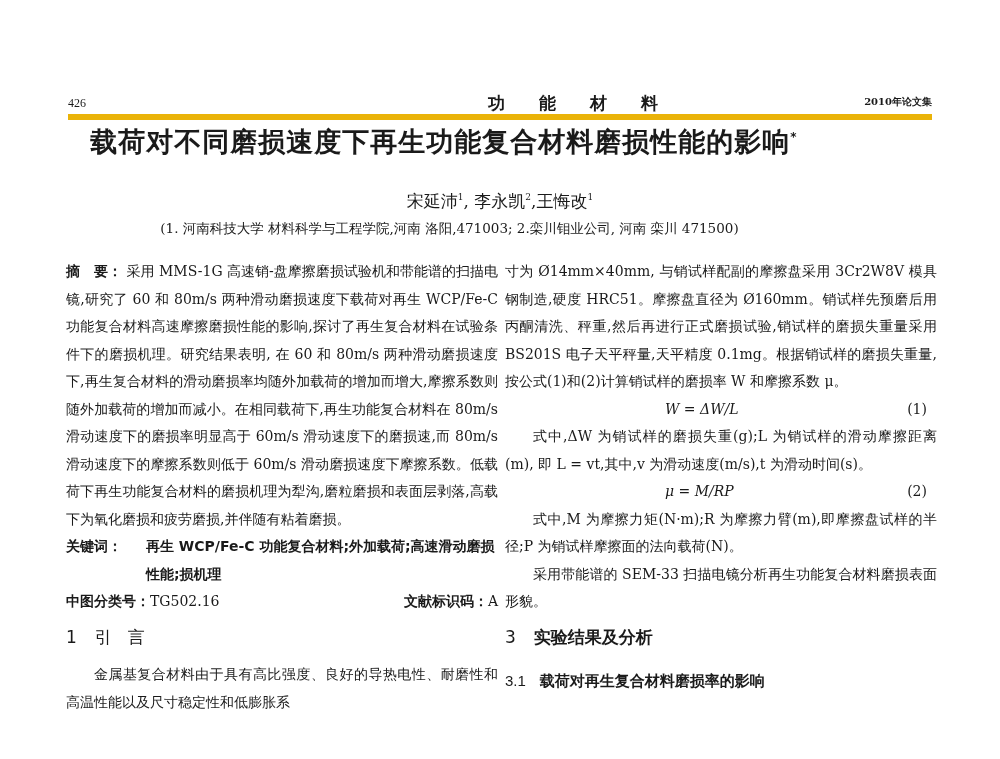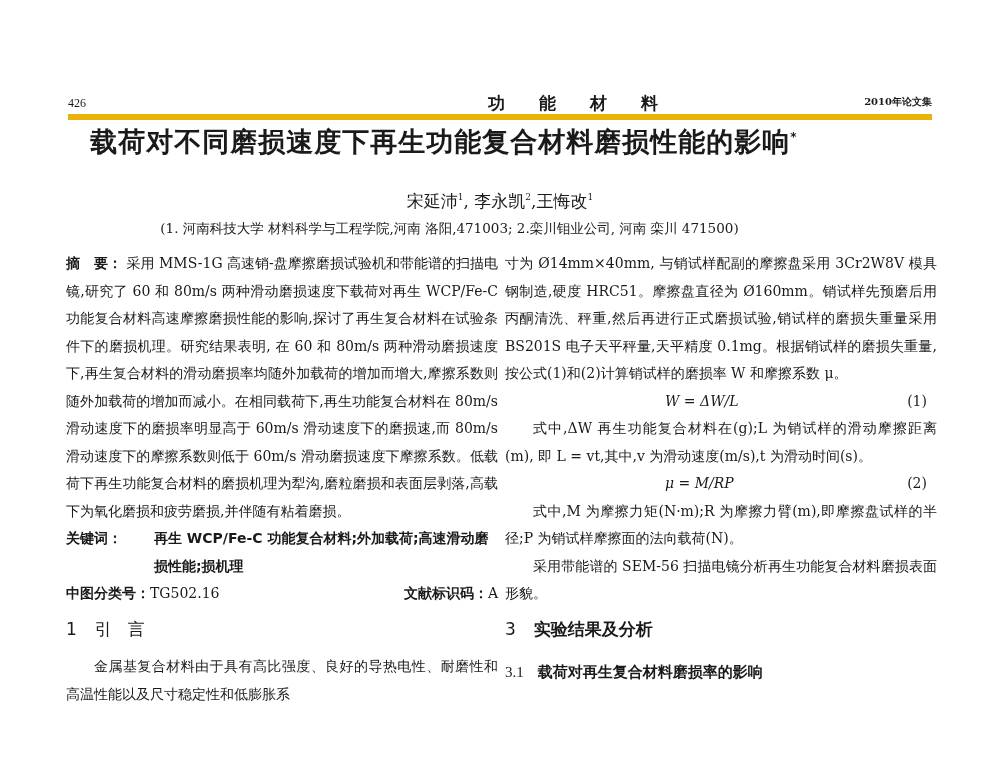--- a/index.html
+++ b/index.html
@@ -22,37 +22,37 @@
   .title sup { font-size: 12px; vertical-align: super; }
   .authors {
     position: absolute; left: 0; width: 1000px; top: 190px; text-align: center;
     font-size: 17px;
   }
   .authors sup { font-size: 9px; }
   .affil {
     position: absolute; left: 0; width: 899px; top: 220px; text-align: center;
     font-size: 13.5px;
   }
-  .col { position: absolute; top: 250px; width: 432px; font-size: 14px; line-height: 27.5px; }
+  .col { position: absolute; top: 258px; width: 432px; font-size: 14px; line-height: 27.5px; }
   .col-left { left: 66px; }
   .col-right { left: 505px; }
   .para { margin: 0; text-align: justify; text-align-last: left; }
   .indent { text-indent: 2em; }
   .b { font-weight: bold; font-family: "DejaVu Sans", sans-serif; }
-  .kw-row { display: flex; gap: 8px; }
+  .kw-row { display: flex; }
   .kw-label { font-weight: bold; font-family: "DejaVu Sans", sans-serif; white-space: nowrap; width: 80px; }
   .kw-body { font-weight: bold; font-family: "DejaVu Sans", sans-serif; flex: 1; }
   .cls-row { display: flex; justify-content: space-between; }
   .section-h { font-size: 17px; margin-top: 8px; margin-bottom: 10px; font-family: "DejaVu Sans", sans-serif; }
   .section-h .num { font-weight: normal; margin-right: 18px; }
   .section-h .txt { letter-spacing: 16px; }
   .eq-row { position: relative; height: 27.5px; font-style: italic; }
   .eq-row .eq { position: absolute; left: 160px; }
   .eq-row .eq-num { position: absolute; right: 10px; font-style: normal; }
-  .sub-h { font-size: 15px; font-weight: bold; font-family: Liberation Serif, serif; margin-top: 16px; }
+  .sub-h { font-size: 15px; font-weight: bold; font-family: Liberation Sans, sans-serif; margin-top: 16px; }
   .sub-h .num { font-weight: normal; margin-right: 14px; }
 </style>
 </head>
 <body>
 
 <div class="page">
 
   <div class="running-head">
     <span class="rh-page">426</span>
     <span class="rh-journal">功能材料</span>
@@ -88,27 +88,27 @@
     </div>
     <p class="para indent">金属基复合材料由于具有高比强度、良好的导热电性、耐磨性和高温性能以及尺寸稳定性和低膨胀系</p>
   </div>
 
   <div class="col col-right">
     <p class="para">寸为 Ø14mm×40mm, 与销试样配副的摩擦盘采用 3Cr2W8V 模具钢制造,硬度 HRC51。摩擦盘直径为 Ø160mm。销试样先预磨后用丙酮清洗、秤重,然后再进行正式磨损试验,销试样的磨损失重量采用 BS201S 电子天平秤量,天平精度 0.1mg。根据销试样的磨损失重量,按公式(1)和(2)计算销试样的磨损率 W 和摩擦系数 μ。</p>
     <div class="eq-row">
       <span class="eq">W = ΔW/L</span>
       <span class="eq-num">(1)</span>
     </div>
-    <p class="para indent">式中,ΔW 再生功能复合材料在(g);L 为销试样的滑动摩擦距离(m), 即 L = vt,其中,v 为滑动速度(m/s),t 为滑动时间(s)。</p>
+    <p class="para indent">式中,ΔW 为销试样的磨损失重(g);L 为销试样的滑动摩擦距离(m), 即 L = vt,其中,v 为滑动速度(m/s),t 为滑动时间(s)。</p>
     <div class="eq-row">
       <span class="eq">μ = M/RP</span>
       <span class="eq-num">(2)</span>
     </div>
     <p class="para indent">式中,M 为摩擦力矩(N·m);R 为摩擦力臂(m),即摩擦盘试样的半径;P 为销试样摩擦面的法向载荷(N)。</p>
-    <p class="para indent">采用带能谱的 SEM-56 扫描电镜分析再生功能复合材料磨损表面形貌。</p>
+    <p class="para indent">采用带能谱的 SEM-33 扫描电镜分析再生功能复合材料磨损表面形貌。</p>
     <div class="section-h">
       <span class="num">3</span><span class="b">实验结果及分析</span>
     </div>
     <div class="sub-h">
       <span class="num">3.1</span><span>载荷对再生复合材料磨损率的影响</span>
     </div>
   </div>
 
 </div>
 

